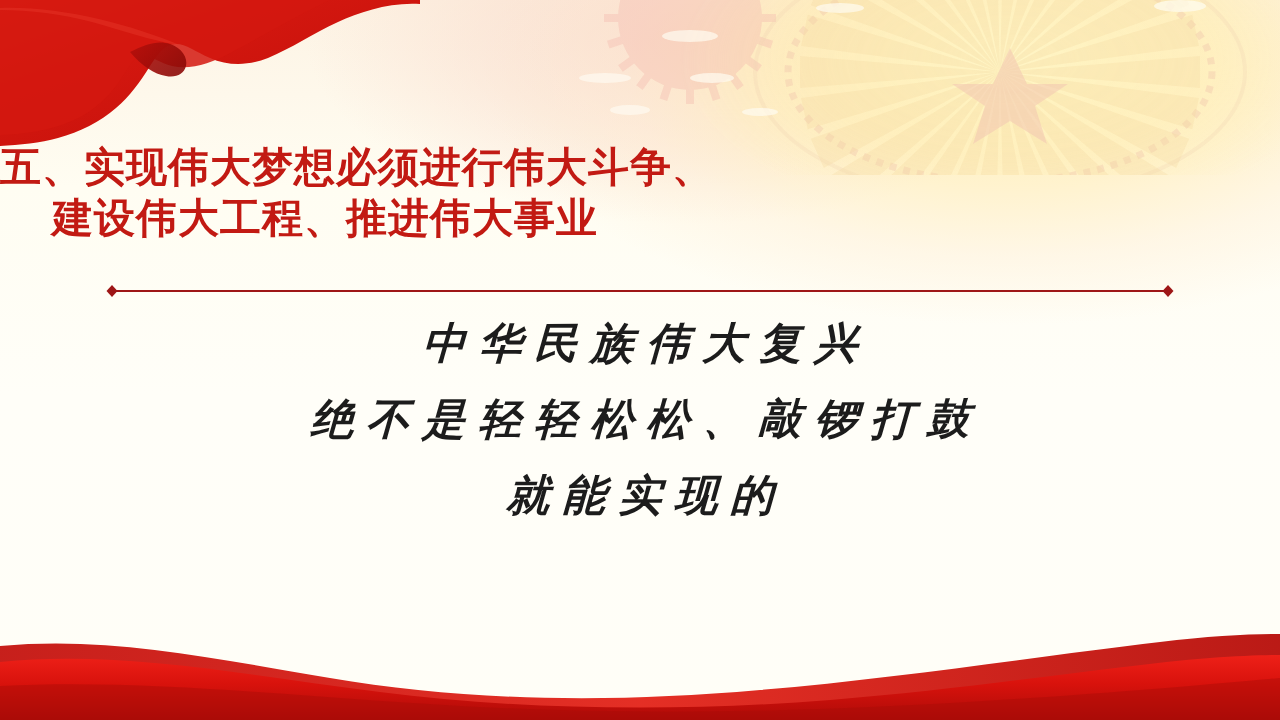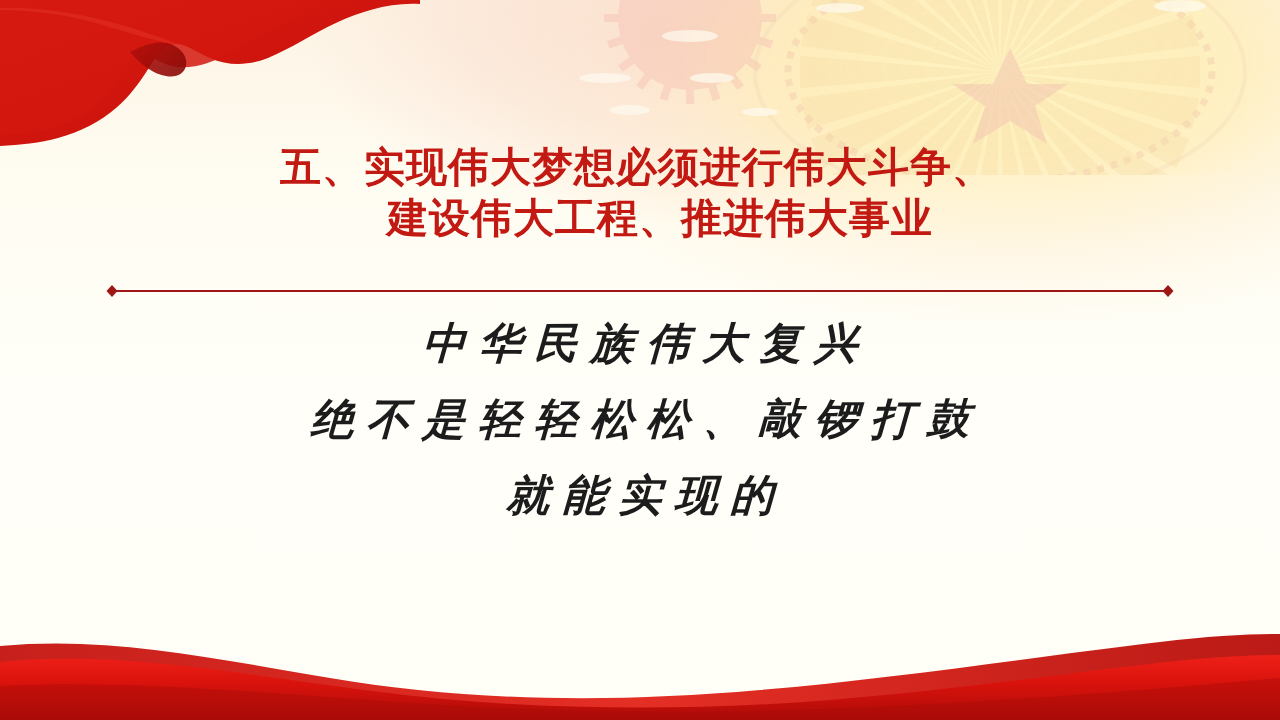--- a/index.html
+++ b/index.html
@@ -64,33 +64,32 @@
   .content {
     position: absolute;
     inset: 0;
   }
 
   .title-block {
     position: absolute;
     left: 0;
     right: 0;
     top: 142px;
-    text-align: center;
   }
   .title-line {
     color: #c21a13;
     font-family: "Liberation Sans", "DejaVu Sans", sans-serif;
     font-weight: bold;
     font-size: 41px;
     line-height: 51px;
     letter-spacing: 1px;
     white-space: nowrap;
   }
   .title-line.l1 { padding-right: 6px; }
-  .title-line.l2 { padding-left: 40px; font-family: Liberation Serif, serif; }
+  .title-line.l2 { padding-left: 52px; font-family: Liberation Serif, serif; }
 
   .divider {
     position: absolute;
     left: 105px;
     top: 284px;
     width: 1070px;
     height: 14px;
   }
 
   .body-block {

